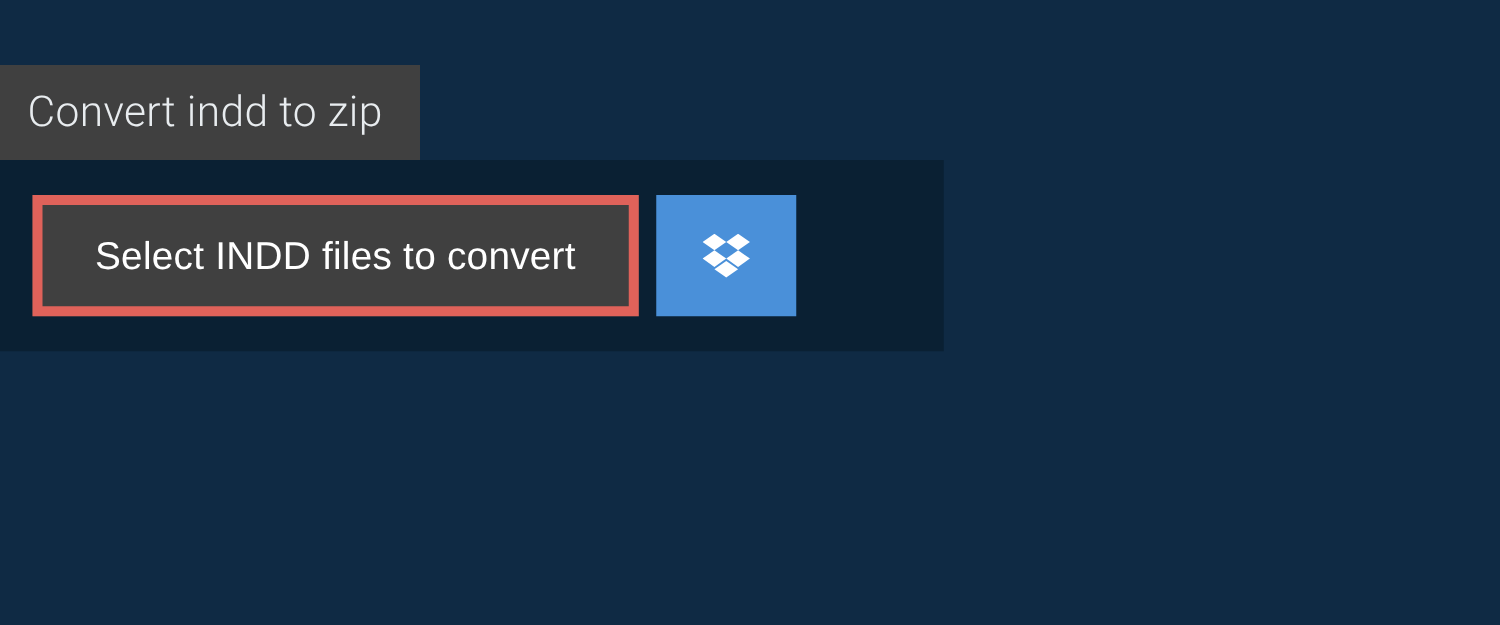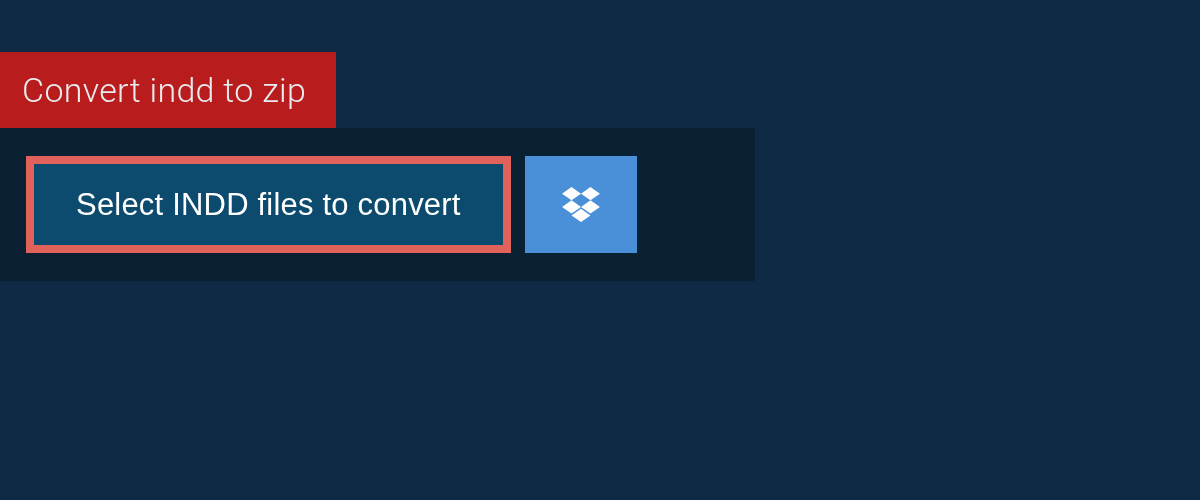--- a/index.html
+++ b/index.html
@@ -9,21 +9,21 @@
     }
     body {
       width: 1200px;
       height: 500px;
       background: #0f2a44;
       font-family: -apple-system, BlinkMacSystemFont, "Segoe UI", Roboto, "Helvetica Neue", Arial, sans-serif;
       overflow: hidden;
     }
     .tab-container {
       display: inline-block;
-      background: #b91c1c;
+      background: #404040;
       padding: 18px 30px 18px 22px;
       margin-top: 52px;
       margin-left: 0;
     }
     .tab-title {
       color: #e8ecef;
       font-size: 34px;
       font-weight: 300;
       letter-spacing: 0.3px;
     }
@@ -33,21 +33,21 @@
       padding: 28px 26px 28px 26px;
       width: 755px;
       margin-top: 0;
     }
     .button-row {
       display: flex;
       gap: 14px;
       align-items: stretch;
     }
     .select-button {
-      background: #0c4a6e;
+      background: #404040;
       border: 8px solid #e0625a;
       color: #ffffff;
       font-size: 31px;
       font-weight: 300;
       padding: 22px 42px;
       cursor: pointer;
       letter-spacing: 0.2px;
       display: flex;
       align-items: center;
       justify-content: center;

